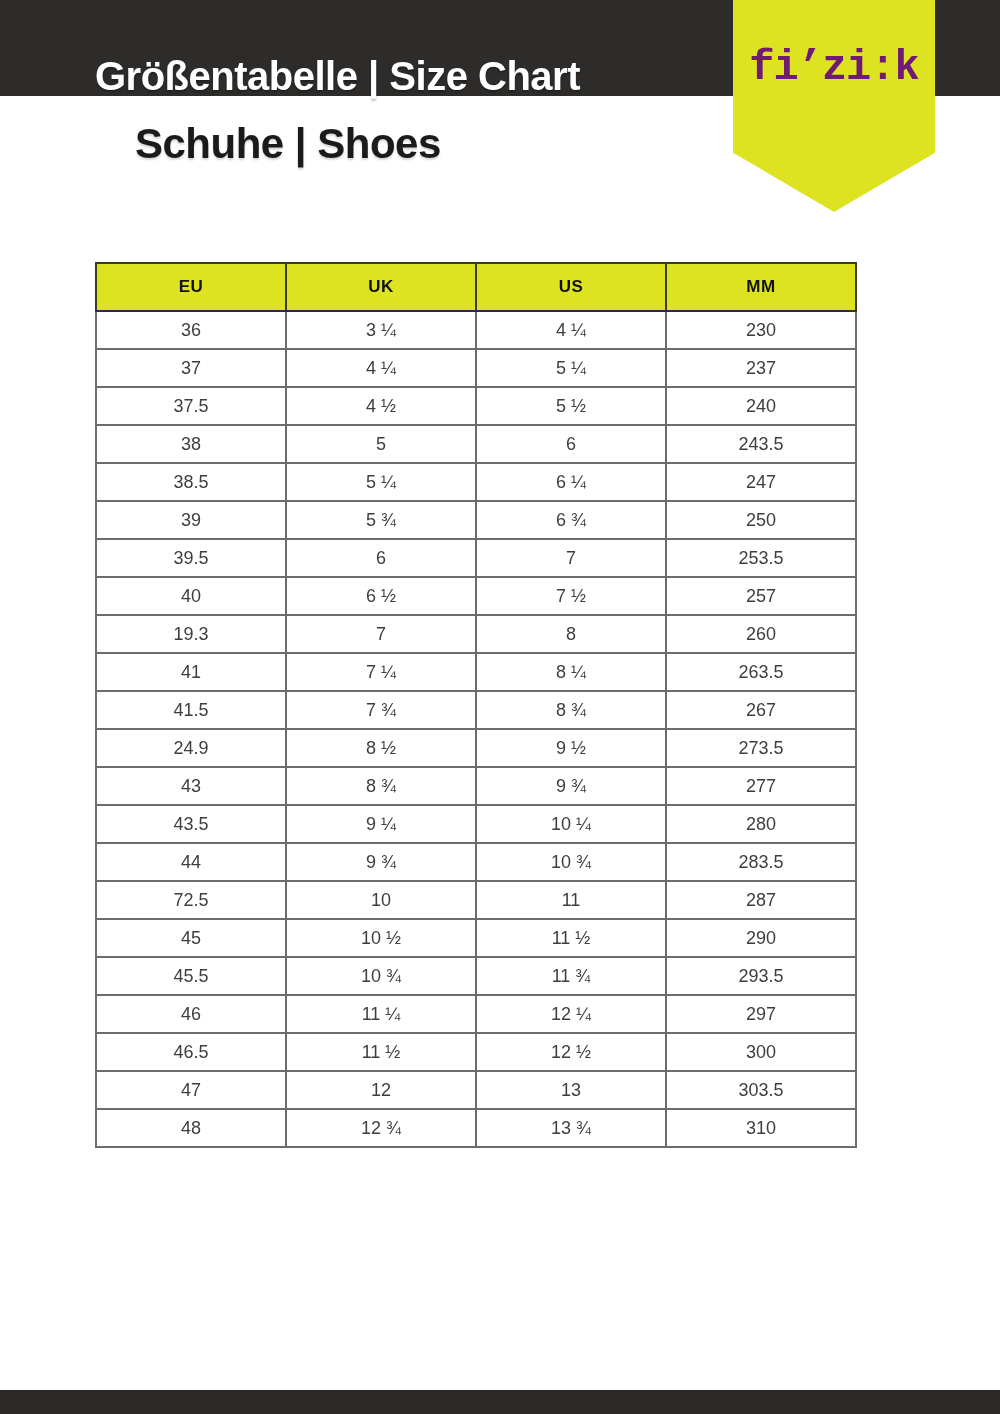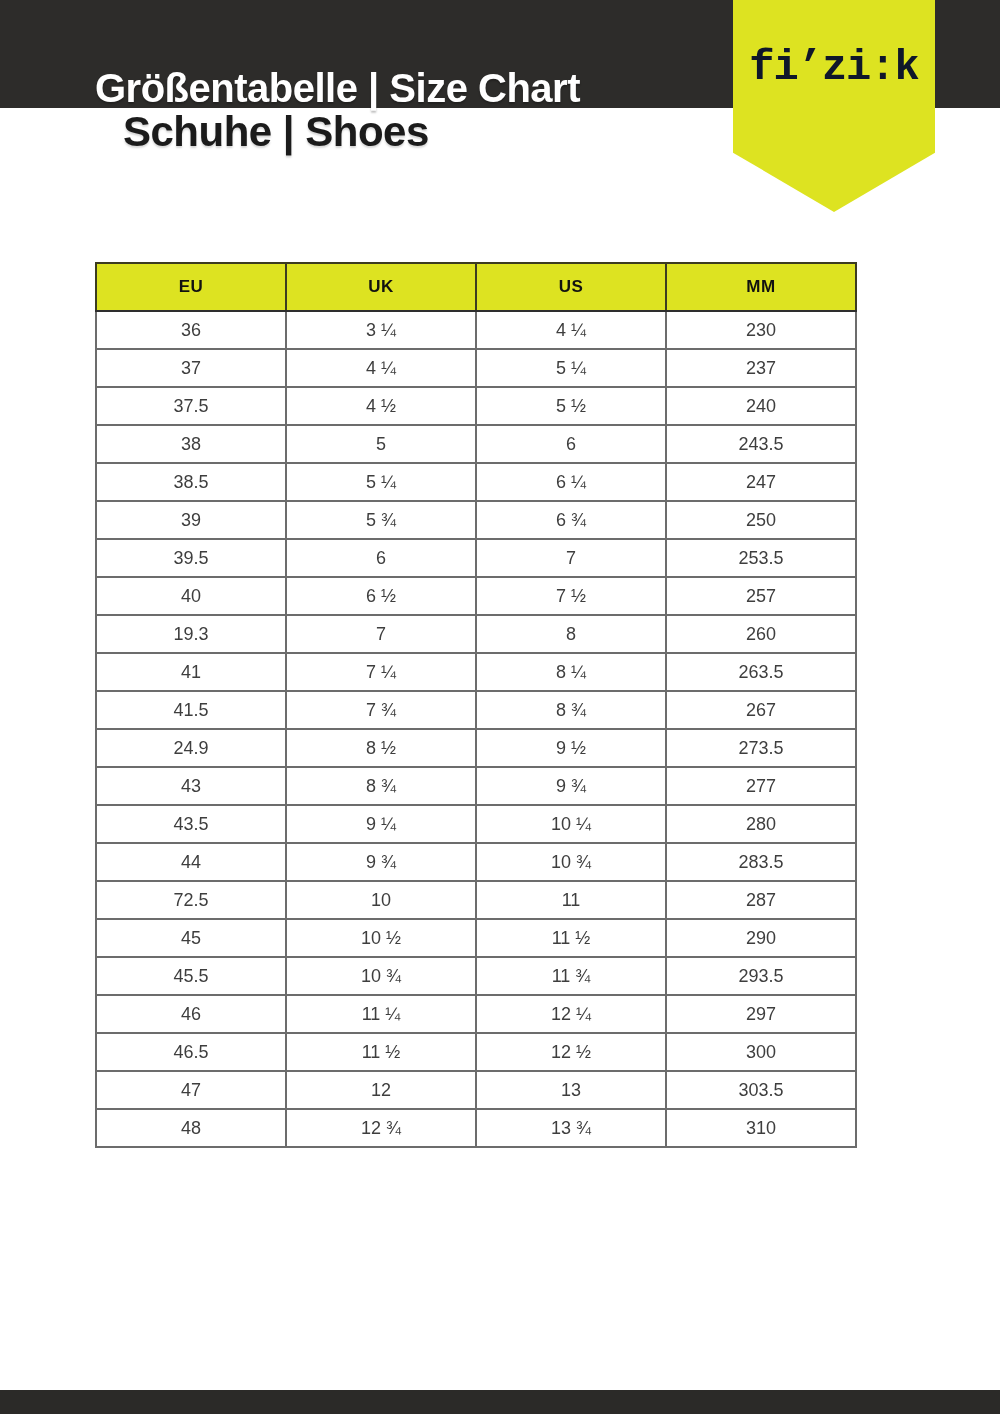--- a/index.html
+++ b/index.html
@@ -10,40 +10,40 @@
     background: #ffffff;
     overflow: hidden;
     font-family: "Liberation Sans", sans-serif;
   }
 
   
   .top-band {
     position: absolute;
     left: 0; top: 0;
     width: 100%;
-    height: 108px;
+    height: 96px;
     background: #2d2c2a;
   }
   .title {
     position: absolute;
     left: 95px;
     bottom: -3px;
     margin: 0;
     color: #ffffff;
     font-size: 40px;
     font-weight: bold;
     letter-spacing: -0.5px;
     white-space: nowrap;
     text-shadow: 0 2px 2px rgba(0,0,0,0.25);
   }
   .subtitle {
     position: absolute;
     left: 123px;
     top: 108px;
-    margin: 0;
+    margin: 12px;
     color: #1b1b1b;
     font-size: 42px;
     font-weight: bold;
     letter-spacing: -0.5px;
     white-space: nowrap;
     text-shadow: 0 2px 2px rgba(90,90,90,0.25);
   }
 
   
   .pennant {
@@ -55,21 +55,21 @@
     background: #dde321;
     clip-path: polygon(0 0, 100% 0, 100% 72%, 50% 100%, 0 72%);
     text-align: center;
   }
   .logo {
     display: inline-block;
     margin-top: 44px;
     font-family: "Liberation Mono", "DejaVu Sans Mono", monospace;
     font-weight: bold;
     font-size: 42px;
-    color: #0f172a;
+    color: #701a75;
     letter-spacing: -1px;
     white-space: nowrap;
   }
 
   
   .size-table {
     position: absolute;
     left: 95px;
     top: 262px;
     width: 762px;

